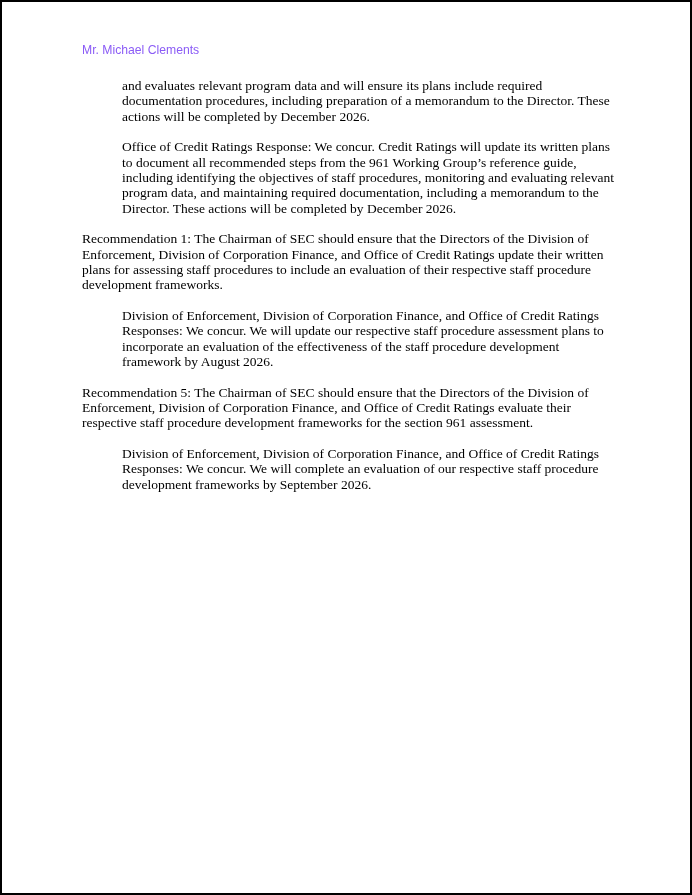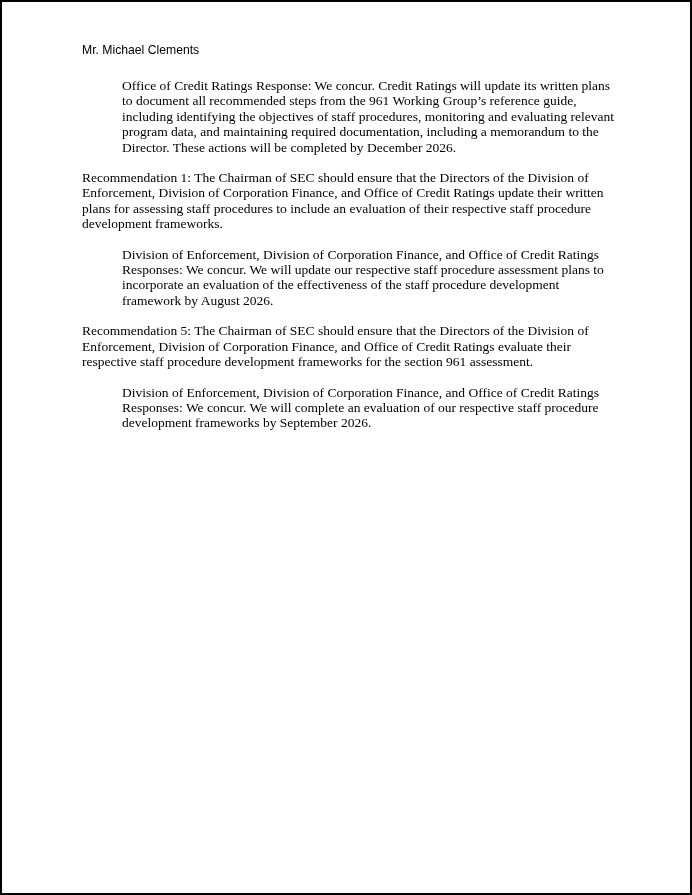--- a/index.html
+++ b/index.html
@@ -17,21 +17,21 @@
     overflow: hidden;
   }
   .page-inner {
     box-sizing: border-box;
     padding: 41px 76px 0 80px;
   }
   .header {
     font-family: "Liberation Sans", sans-serif;
     font-size: 12.2px;
     line-height: 15px;
-    color: #000000;
+    color: #8b5cf6;
     margin-bottom: 20px;
   }
   .content {
     font-family: "Liberation Serif", serif;
     font-size: 13.5px;
     line-height: 15.4px;
     color: #000000;
     text-align: left;
   }
   .para {
@@ -49,20 +49,21 @@
 
 <div class="page">
   <div class="page-inner">
 
     <div class="header">
       <div>Mr. Michael Clements</div>
     </div>
 
     <div class="content">
 
+      <p class="para indent"><b></b><span>and evaluates relevant program data and will ensure its plans include required documentation procedures, including preparation of a memorandum to the Director. These actions will be completed by December 2026.</span></p>
 
       <p class="para indent"><b>Office of Credit Ratings Response:</b><span> We concur. Credit Ratings will update its written plans to document all recommended steps from the 961 Working Group’s reference guide, including identifying the objectives of staff procedures, monitoring and evaluating relevant program data, and maintaining required documentation, including a memorandum to the Director. These actions will be completed by December 2026.</span></p>
 
       <p class="para"><b>Recommendation 1</b><span>: The Chairman of SEC should ensure that the Directors of the Division of Enforcement, Division of Corporation Finance, and Office of Credit Ratings update their written plans for assessing staff procedures to include an evaluation of their respective staff procedure development frameworks.</span></p>
 
       <p class="para indent"><b>Division of Enforcement, Division of Corporation Finance, and Office of Credit Ratings Responses:</b><span> We concur. We will update our respective staff procedure assessment plans to incorporate an evaluation of the effectiveness of the staff procedure development framework by August 2026.</span></p>
 
       <p class="para"><b>Recommendation 5</b><span>: The Chairman of SEC should ensure that the Directors of the Division of Enforcement, Division of Corporation Finance, and Office of Credit Ratings evaluate their respective staff procedure development frameworks for the section 961 assessment.</span></p>
 
       <p class="para indent"><b>Division of Enforcement, Division of Corporation Finance, and Office of Credit Ratings Responses:</b><span> We concur. We will complete an evaluation of our respective staff procedure development frameworks by September 2026.</span></p>

